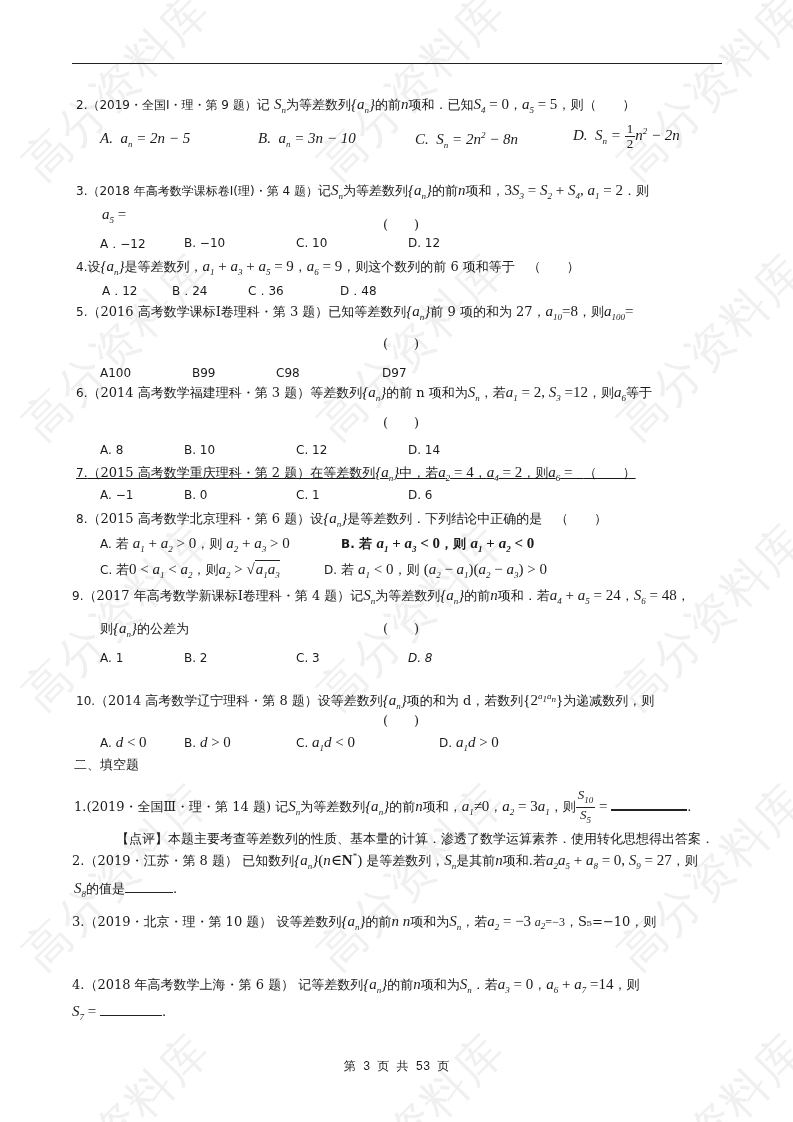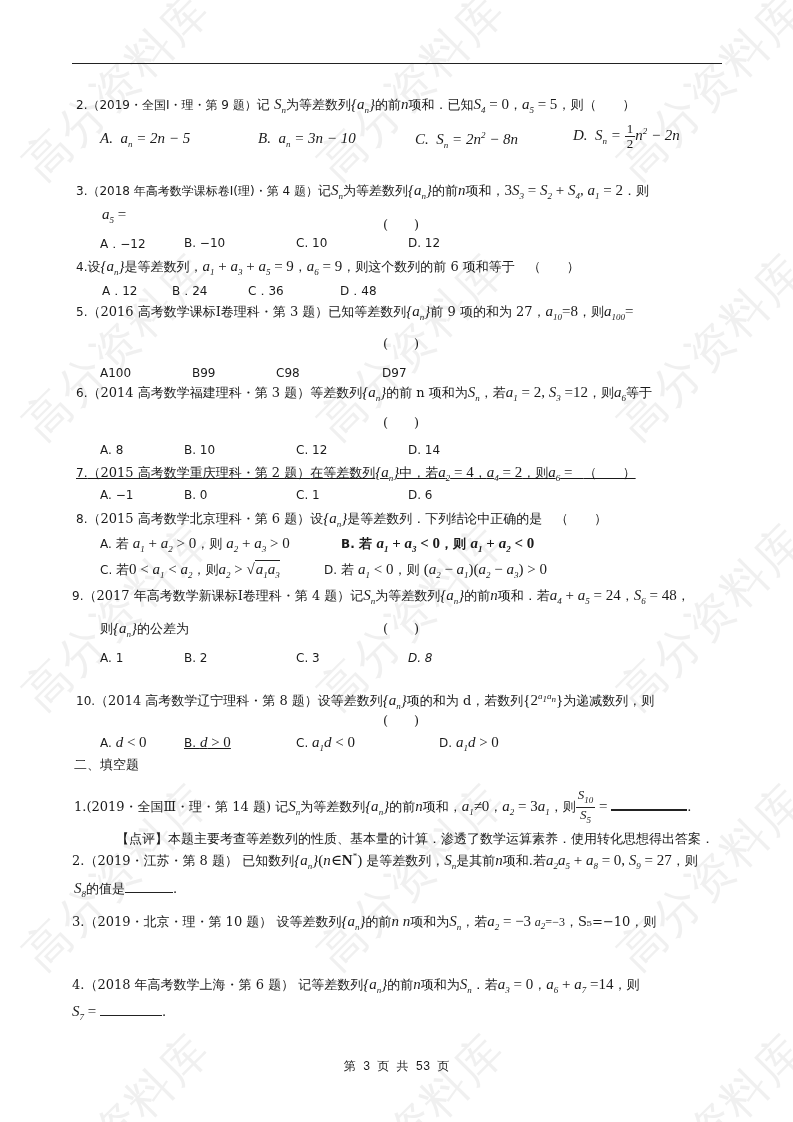--- a/index.html
+++ b/index.html
@@ -153,21 +153,21 @@
     <span class="optcell sans" style="left:196px;">C. 3</span>
     <span class="optcell sans" style="left:308px;font-style:italic;">D. 8</span>
   </div>
 
   <div class="line q" style="top:691px;">
     <span class="sans">10.</span><span>（2014 高考数学辽宁理科・第 8 题）</span><span>设等差数列</span><span class="m">{a<sub>n</sub>}</span><span>项的和为 d，若数列</span><span class="mr">{2<sup><i>a<sub>1</sub>a<sub>n</sub></i></sup>}</span><span>为递减数列，则</span>
   </div>
   <div class="line paren" style="top:712px;">(　　)</div>
   <div class="line opt" style="top:734px;">
     <span class="optcell" style="left:0;"><span class="sans">A. </span><span class="m">d</span><span class="mr"> &lt; 0</span></span>
-    <span class="optcell" style="left:84px;text-decoration:underline;"><span class="sans">B. </span><span class="m">d</span><span class="mr"> &gt; 0</span></span>
+    <span class="optcell" style="left:84px;"><span class="sans">B. </span><span class="m">d</span><span class="mr"> &gt; 0</span></span>
     <span class="optcell" style="left:196px;"><span class="sans">C. </span><span class="m">a<sub>1</sub>d</span><span class="mr"> &lt; 0</span></span>
     <span class="optcell" style="left:296px;margin-left:43px;"><span class="sans">D. </span><span class="m">a<sub>1</sub>d</span><span class="mr"> &gt; 0</span></span>
   </div>
 
   <div class="line section" style="top:756px;left:74px;">二、填空题</div>
 
   <div class="line" style="top:788px;left:74px;">
     <span>1.</span><span>(2019・全国Ⅲ・理・第 14 题)</span> <span>记</span><span class="m">S<sub>n</sub></span><span>为等差数列</span><span class="m">{a<sub>n</sub>}</span><span>的前</span><span class="m">n</span><span>项和，</span><span class="m">a<sub>1</sub></span><span class="mr">≠0</span><span>，</span><span class="m">a<sub>2</sub></span><span class="mr"> = 3</span><span class="m">a<sub>1</sub></span><span>，则</span><span class="frac"><span class="num">S<sub>10</sub></span><span class="den">S<sub>5</sub></span></span><span class="mr"> = </span><span class="blank thick" style="width:76px;"></span><span>.</span>
   </div>
 

